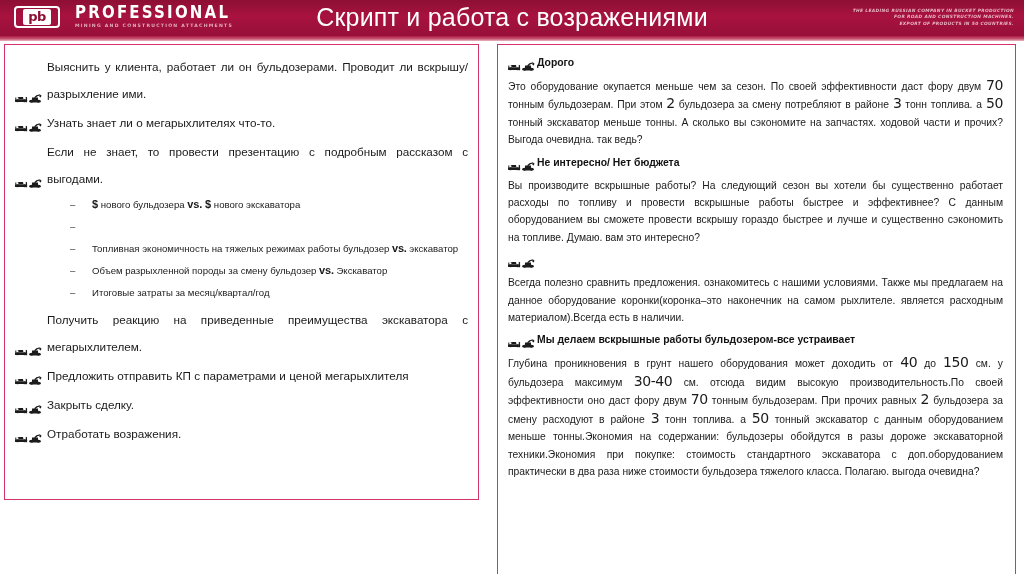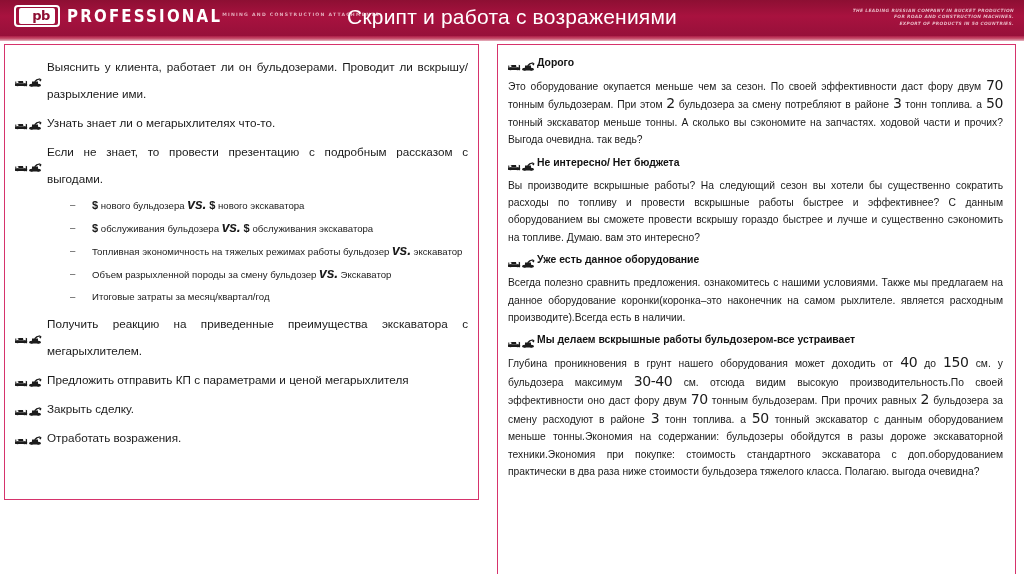--- a/index.html
+++ b/index.html
@@ -49,28 +49,29 @@
     justify-content: center;
     box-sizing: border-box;
   }
   #logo-mark-inner {
     background: #ffffff;
     color: #8d0f33;
     font-weight: bold;
     font-size: 13px;
     line-height: 13px;
     letter-spacing: -0.5px;
-    padding: 1px 5px 2px 13px;
+    padding: 1px 5px 2px 5px;
     border-radius: 2px;
     font-family: "DejaVu Sans", sans-serif;
   }
   #logo-wordmark {
     display: flex;
-    flex-direction: row;
+    flex-direction: column;
     justify-content: flex-start;
+    margin-left: 8px;
   }
   #logo-word {
     color: #ffffff;
     font-weight: bold;
     font-size: 15px;
     line-height: 15px;
     letter-spacing: 2.2px;
     font-family: "DejaVu Sans", sans-serif;
     transform: scaleY(1.15);
     transform-origin: left center;
@@ -86,21 +87,21 @@
   }
 
   #header-title {
     position: absolute;
     left: 0; top: 0;
     width: 1024px;
     height: 28px;
     line-height: 34px;
     text-align: center;
     color: #ffffff;
-    font-size: 21px;
+    font-size: 25px;
     font-family: "Liberation Sans", sans-serif;
     letter-spacing: 0.2px;
     pointer-events: none;
   }
 
   #header-tagline {
     position: absolute;
     right: 10px; top: 8px;
     text-align: right;
     color: #e8b4c2;
@@ -136,21 +137,21 @@
     width: 27px;
     height: 11px;
     vertical-align: -1px;
     flex: 0 0 27px;
   }
 
   
   #left-list { margin: 0; padding: 0; list-style: none; }
   .l1-item {
     display: flex;
-    align-items: center;
+    align-items: flex-end;
     margin-bottom: 2px;
   }
   .l1-icon { margin-top: 4px; margin-right: 5px; }
   .l1-text {
     font-size: 11.7px;
     line-height: 27px;
     color: #1a1a1a;
     text-align: justify;
     flex: 1;
     font-family: "Liberation Sans", sans-serif;
@@ -172,21 +173,21 @@
   }
   .l2-text {
     font-size: 9.6px;
     line-height: 21px;
     color: #1a1a1a;
     flex: 1;
     text-align: justify;
   }
   .l2-text.nojust { text-align: left; }
   .money { font-weight: bold; font-size: 11px; }
-  .vs { font-weight: bold; font-size: 14px; letter-spacing: -0.2px; font-style: italic; }
+  .vs { font-weight: bold; font-size: 11px; letter-spacing: -0.2px; }
 
   
   .r-head {
     display: flex;
     align-items: flex-start;
     margin: 4px 0 2px 0;
   }
   .r-head-icon { margin-top: 2px; margin-right: 2px; }
   .r-head-text {
     font-size: 10.4px;
@@ -306,21 +307,20 @@
               </svg></span></span>
           <div class="l1-text">Если не знает, то провести презентацию с подробным рассказом с выгодами.</div>
         </div>
         <ul class="sublist">
           <li class="l2-item">
             <span class="l2-dash">–</span>
             <span class="l2-text nojust"><span class="money">$</span> нового бульдозера <span class="vs">vs.</span><span class="money"> $</span> нового экскаватора</span>
           </li>
           <li class="l2-item">
             <span class="l2-dash">–</span>
-            <span class="l2-text nojust"><span class="money">$</span> обслуживания бульдозера <span class="vs">vs.</span><span class="money"> $</span> обслуживания экскаватора</span>
           </li>
           <li class="l2-item">
             <span class="l2-dash">–</span>
             <span class="l2-text">Топливная экономичность на тяжелых режимах работы бульдозер <span class="vs">vs.</span> экскаватор</span>
           </li>
           <li class="l2-item">
             <span class="l2-dash">–</span>
             <span class="l2-text nojust">Объем разрыхленной породы за смену бульдозер <span class="vs">vs.</span> Экскаватор</span>
           </li>
           <li class="l2-item">
@@ -468,44 +468,43 @@
                 <path d="M31 19 h18 a1.2 1.2 0 0 0 0-5 H31 a1.2 1.2 0 0 0 0 5 z"></path>
                 <circle cx="33.5" cy="16.5" r="2.8"></circle>
                 <circle cx="46.5" cy="16.5" r="2.8"></circle>
                 <path d="M34 14 h12 v-5 h-12 z"></path>
                 <path d="M38 9 q5-7 12-6 l1 2 q-6-1-10 5 z"></path>
                 <path d="M49.5 3 l3.5 2 l-1.5 4 l-2.8-1.5 z"></path>
               </g>
             </svg></span></span>
         <span class="r-head-text">Не интересно/ Нет бюджета</span>
       </div>
-      <div class="r-body">Вы производите вскрышные работы? На следующий сезон вы хотели бы существенно сократить расходы по топливу и провести вскрышные работы быстрее и эффективнее? С данным оборудованием вы сможете провести вскрышу гораздо быстрее и лучше и существенно сэкономить на топливе. Думаю. вам это интересно?</div>
+      <div class="r-body">Вы производите вскрышные работы? На следующий сезон вы хотели бы существенно работает расходы по топливу и провести вскрышные работы быстрее и эффективнее? С данным оборудованием вы сможете провести вскрышу гораздо быстрее и лучше и существенно сэкономить на топливе. Думаю. вам это интересно?</div>
       <div class="r-head">
         <span class="r-head-icon"><span class="mach-icon"><svg width="27" height="11" viewBox="0 0 54 22" xmlns="http://www.w3.org/2000/svg">
               <g fill="#1c1c1c">
                 <path d="M2 18 h20 a1 1 0 0 0 0-5 H2 a1 1 0 0 0 0 5 z"></path>
                 <circle cx="5" cy="15.5" r="3.2"></circle>
                 <circle cx="19" cy="15.5" r="3.2"></circle>
                 <path d="M6 13 h11 l-1-5 h-8 z"></path>
                 <path d="M5.5 8.5 h9 v1.6 h-9 z"></path>
                 <path d="M0.6 9 h2 v9 h-2 z"></path>
                 <path d="M21.5 7.5 l2.6 1 v10 h-2.6 z"></path>
               </g>
               <g fill="#1c1c1c">
                 <path d="M31 19 h18 a1.2 1.2 0 0 0 0-5 H31 a1.2 1.2 0 0 0 0 5 z"></path>
                 <circle cx="33.5" cy="16.5" r="2.8"></circle>
                 <circle cx="46.5" cy="16.5" r="2.8"></circle>
                 <path d="M34 14 h12 v-5 h-12 z"></path>
                 <path d="M38 9 q5-7 12-6 l1 2 q-6-1-10 5 z"></path>
                 <path d="M49.5 3 l3.5 2 l-1.5 4 l-2.8-1.5 z"></path>
               </g>
             </svg></span></span>
-        <span class="r-head-text">Уже есть данное оборудование</span>
       </div>
-      <div class="r-body">Всегда полезно сравнить предложения. ознакомитесь с нашими условиями. Также мы предлагаем на данное оборудование коронки(коронка–это наконечник на самом рыхлителе. является расходным производите).Всегда есть в наличии.</div>
+      <div class="r-body">Всегда полезно сравнить предложения. ознакомитесь с нашими условиями. Также мы предлагаем на данное оборудование коронки(коронка–это наконечник на самом рыхлителе. является расходным материалом).Всегда есть в наличии.</div>
       <div class="r-head">
         <span class="r-head-icon"><span class="mach-icon"><svg width="27" height="11" viewBox="0 0 54 22" xmlns="http://www.w3.org/2000/svg">
               <g fill="#1c1c1c">
                 <path d="M2 18 h20 a1 1 0 0 0 0-5 H2 a1 1 0 0 0 0 5 z"></path>
                 <circle cx="5" cy="15.5" r="3.2"></circle>
                 <circle cx="19" cy="15.5" r="3.2"></circle>
                 <path d="M6 13 h11 l-1-5 h-8 z"></path>
                 <path d="M5.5 8.5 h9 v1.6 h-9 z"></path>
                 <path d="M0.6 9 h2 v9 h-2 z"></path>
                 <path d="M21.5 7.5 l2.6 1 v10 h-2.6 z"></path>

